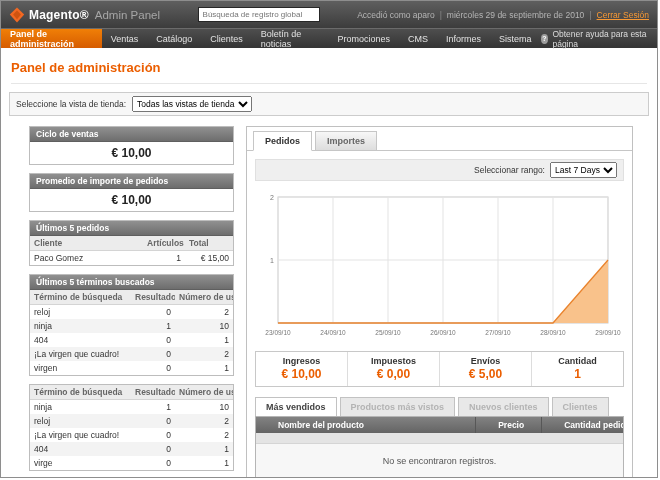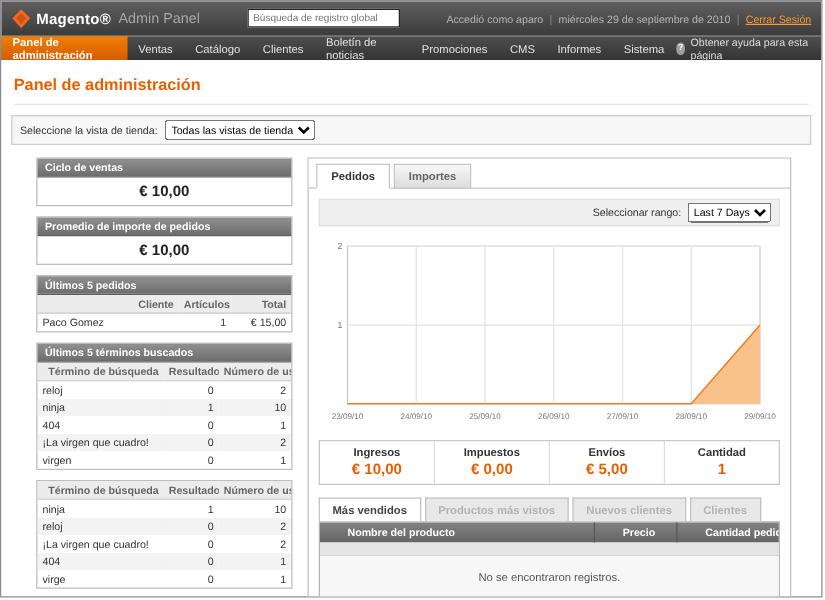--- a/index.html
+++ b/index.html
@@ -42,21 +42,21 @@
   .columns { display: flex; gap: 12px; align-items: flex-start; padding: 0 16px 0 20px; }
   .col-left { width: 205px; flex: none; }
   .col-right { flex: 1; min-width: 0; }
 
   
   .dash-box { border: 1px solid #bdbdbd; background: #fff; margin-bottom: 8px; }
   .dash-box-head { background: linear-gradient(#909090, #6d6d6d); border-bottom: 1px solid #5f5f5f;
     color: #fff; font-size: 8.5px; font-weight: bold; padding: 2px 6px; white-space: nowrap; overflow: hidden; }
   .dash-value { text-align: center; font-size: 12px; font-weight: bold; color: #222; padding: 4px; }
   .mini-table { width: 100%; border-collapse: collapse; font-size: 8.5px; table-layout: fixed; }
-  .mini-table th { background: #ececec; color: #666; font-weight: bold; text-align: right;
+  .mini-table th { background: #ececec; color: #666; font-weight: bold; text-align: left;
     padding: 2px 4px; border-bottom: 1px solid #d4d4d4; white-space: nowrap; overflow: hidden; }
   .mini-table td { padding: 2px 4px; color: #333; white-space: nowrap; overflow: hidden; }
   .mini-table tbody tr:nth-child(even) td { background: #f3f3f3; }
   .mini-table .num { text-align: right; }
 
   
   .main-panel { border: 1px solid #c0c0c0; background: #fff; }
   .tabs { display: flex; gap: 3px; padding: 4px 6px 0; border-bottom: 1px solid #c6c6c6; background: #fff; }
   .tab { margin-bottom: -1px; border: 1px solid #c6c6c6; padding: 4px 11px; font-size: 9px;
     font-weight: bold; cursor: pointer; }

